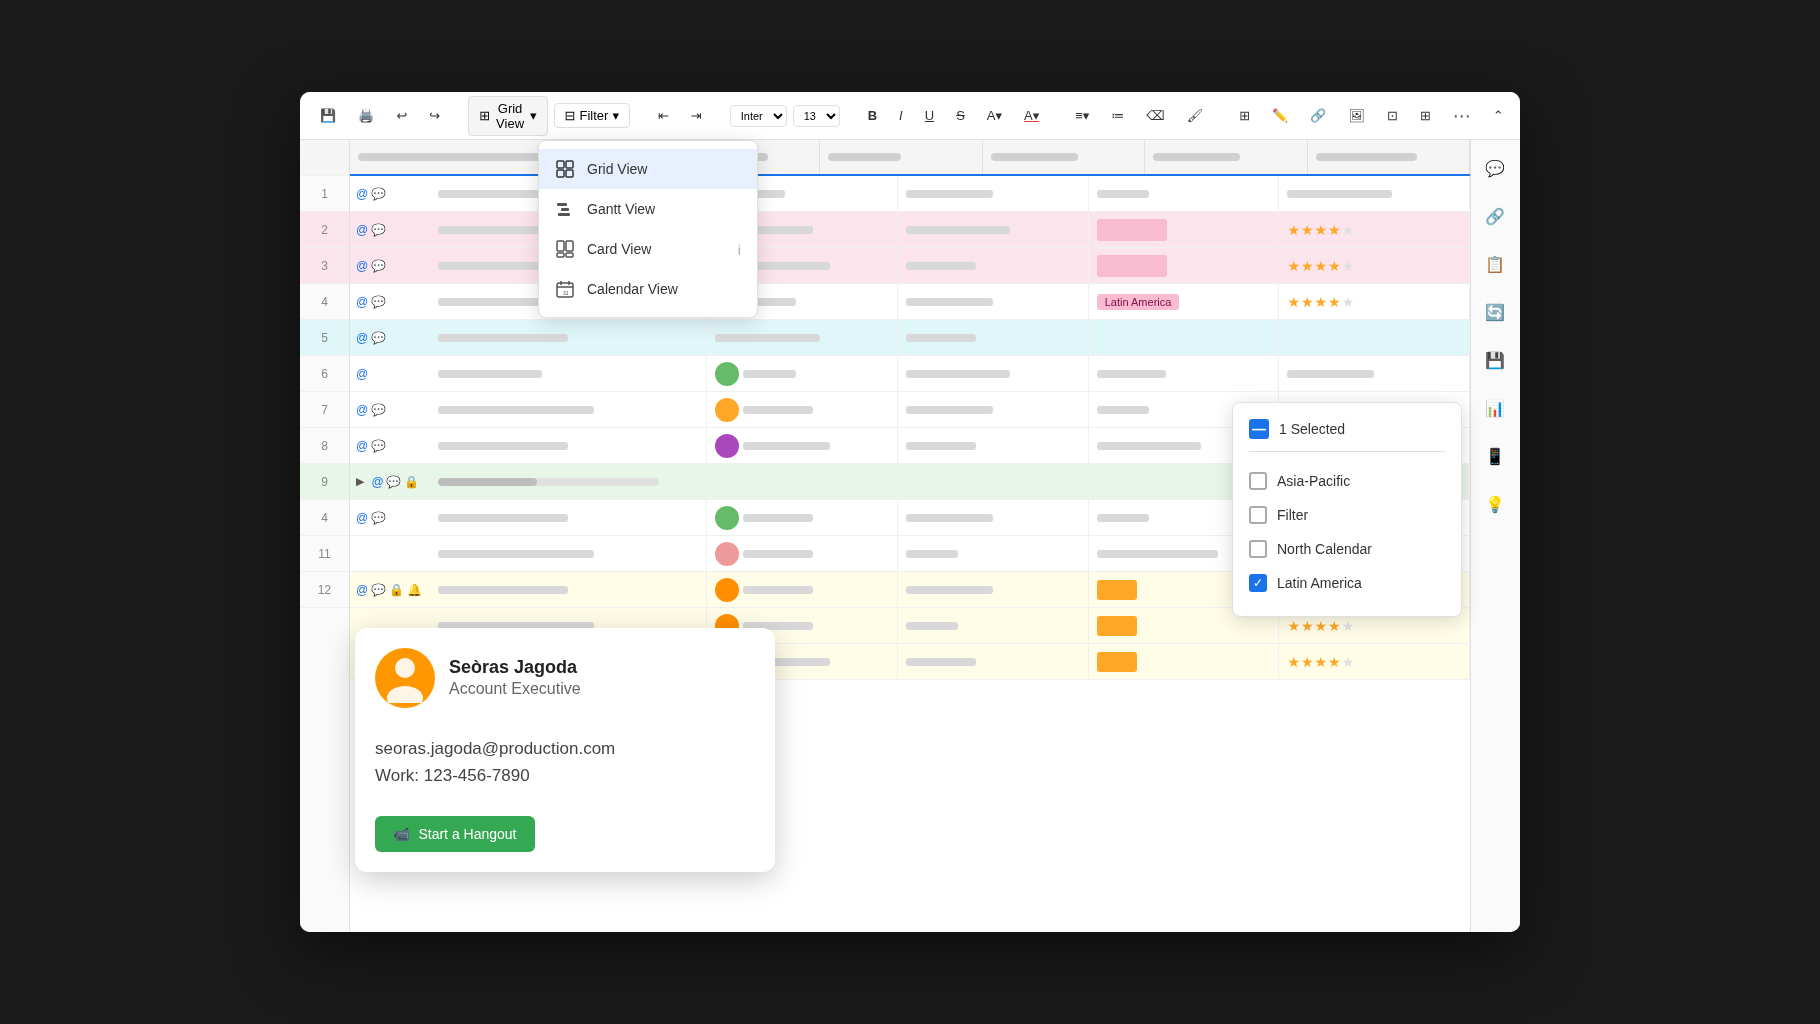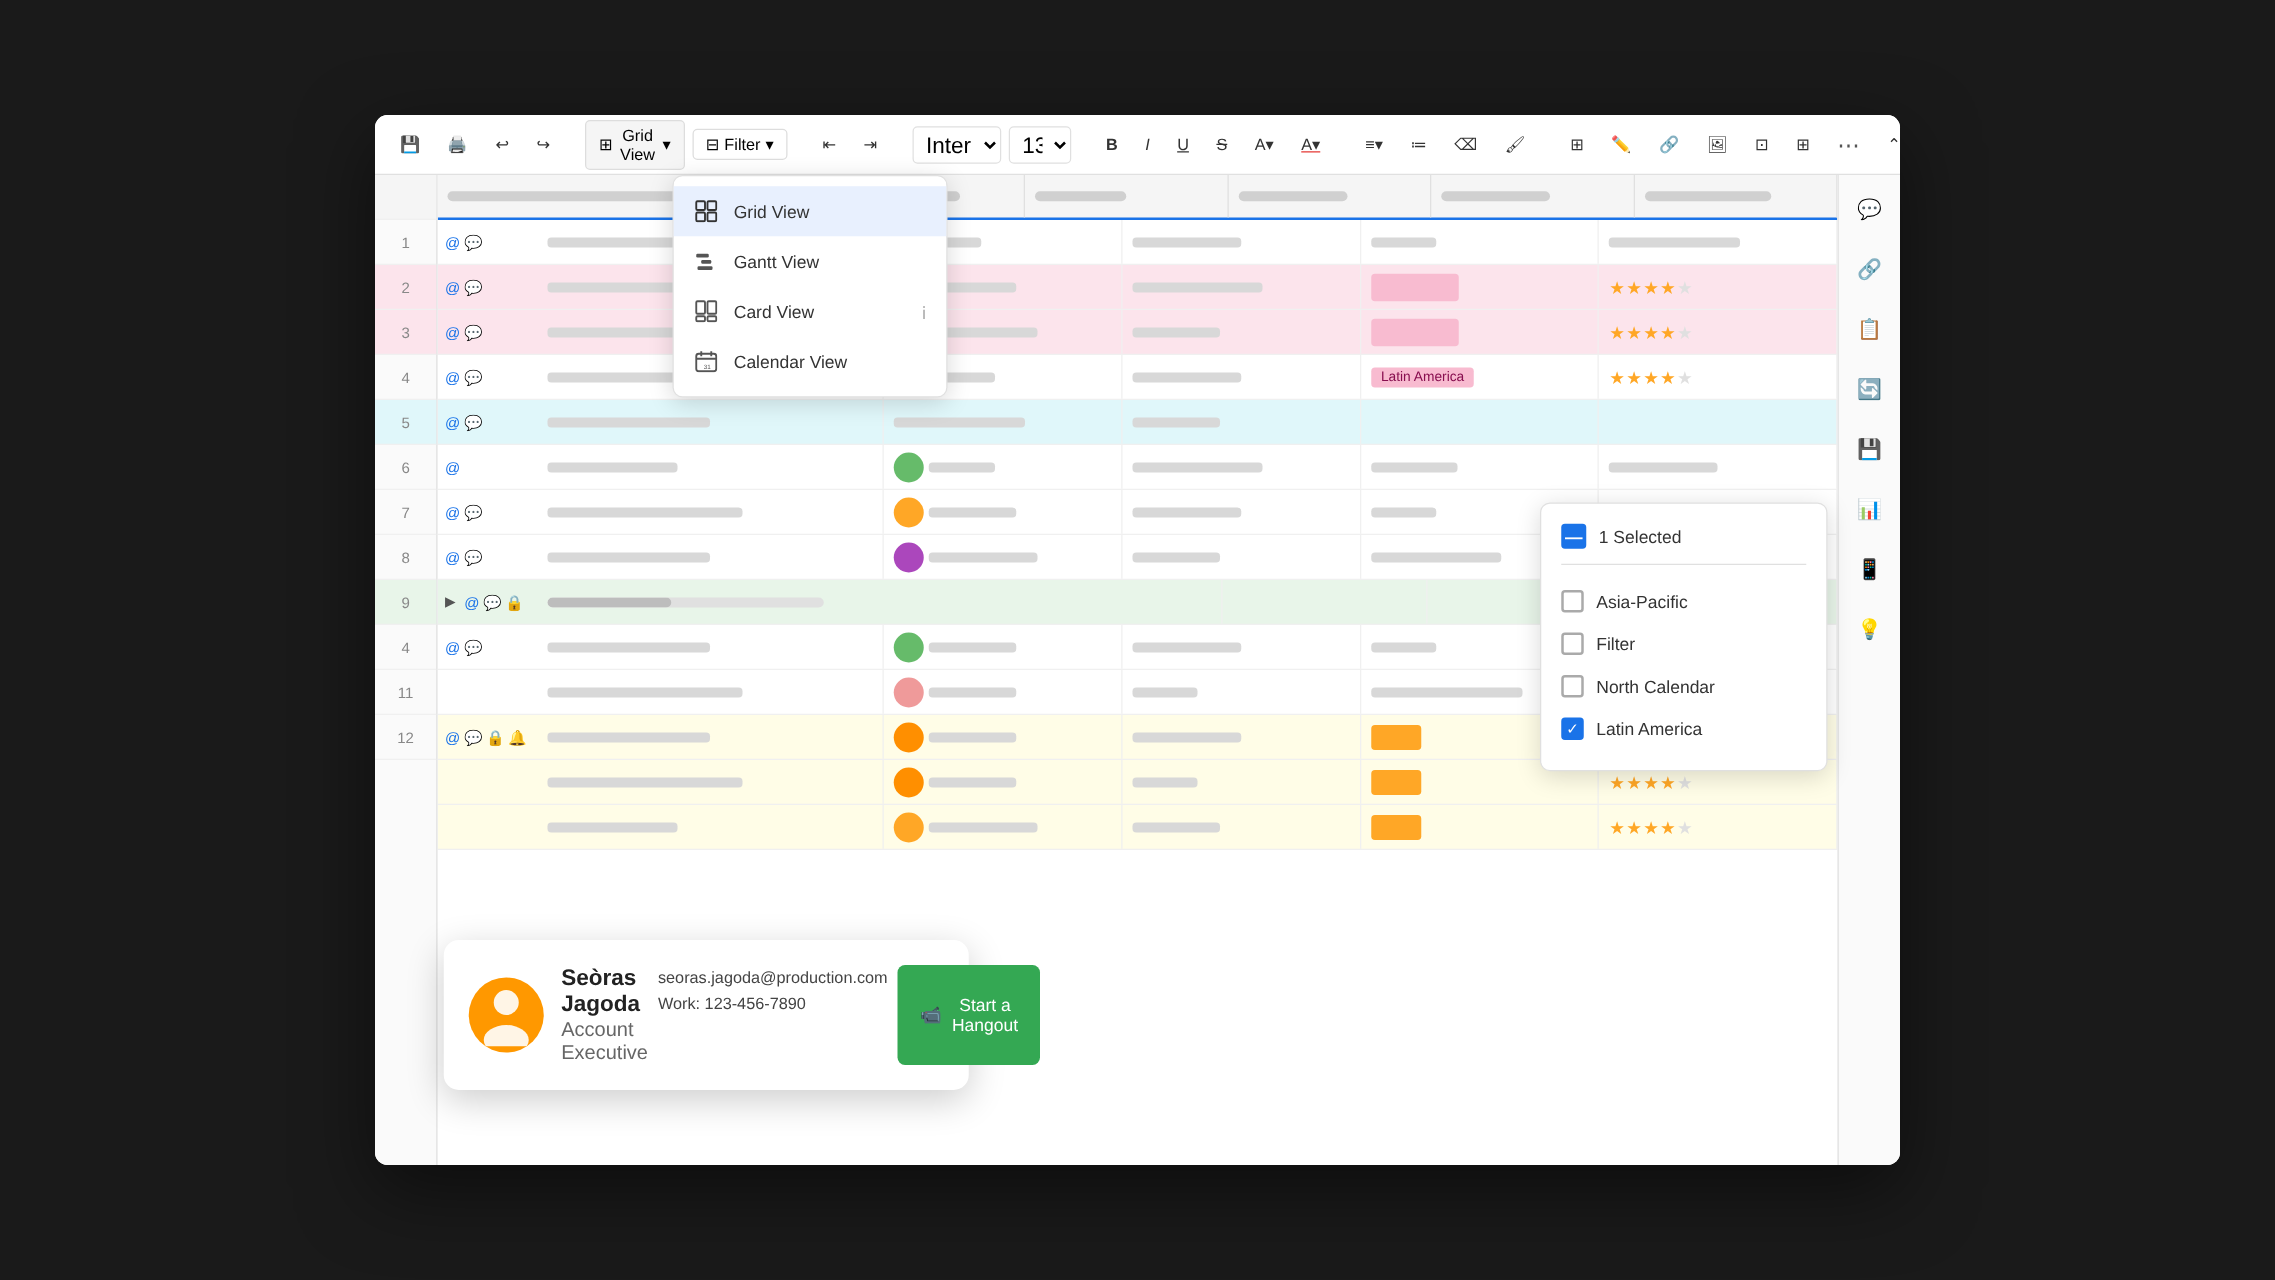--- a/index.html
+++ b/index.html
@@ -72,21 +72,21 @@
       align-items: center;
       gap: 4px;
       font-size: 13px;
       cursor: pointer;
       background: white;
     }
     .font-select {
       border: 1px solid #e0e0e0;
       border-radius: 4px;
       padding: 3px 6px;
-      font-size: 18px;
+      font-size: 11px;
       background: white;
       cursor: pointer;
     }
     .more-btn {
       margin-left: auto;
       cursor: pointer;
       color: #555;
       font-size: 18px;
     }
     
@@ -342,22 +342,22 @@
       position: absolute;
       bottom: 60px;
       left: 55px;
       width: 420px;
       background: white;
       border-radius: 12px;
       box-shadow: 0 8px 30px rgba(0,0,0,0.2);
       padding: 20px;
       z-index: 300;
       display: flex;
-      flex-direction: row;
-      gap: 8px;
+      flex-direction: column;
+      gap: 27px;
     }
     .contact-header {
       display: flex;
       align-items: center;
       gap: 14px;
     }
     .contact-avatar {
       width: 60px;
       height: 60px;
       border-radius: 50%;
@@ -373,21 +373,21 @@
       font-size: 18px;
       font-weight: 600;
       color: #222;
     }
     .contact-title {
       font-size: 16px;
       color: #666;
       margin-top: 2px;
     }
     .contact-info {
-      font-size: 13px;
+      font-size: 17px;
       color: #444;
       line-height: 1.6;
     }
     .hangout-btn {
       background: #34a853;
       color: white;
       border: none;
       border-radius: 6px;
       padding: 10px 18px;
       font-size: 14px;

